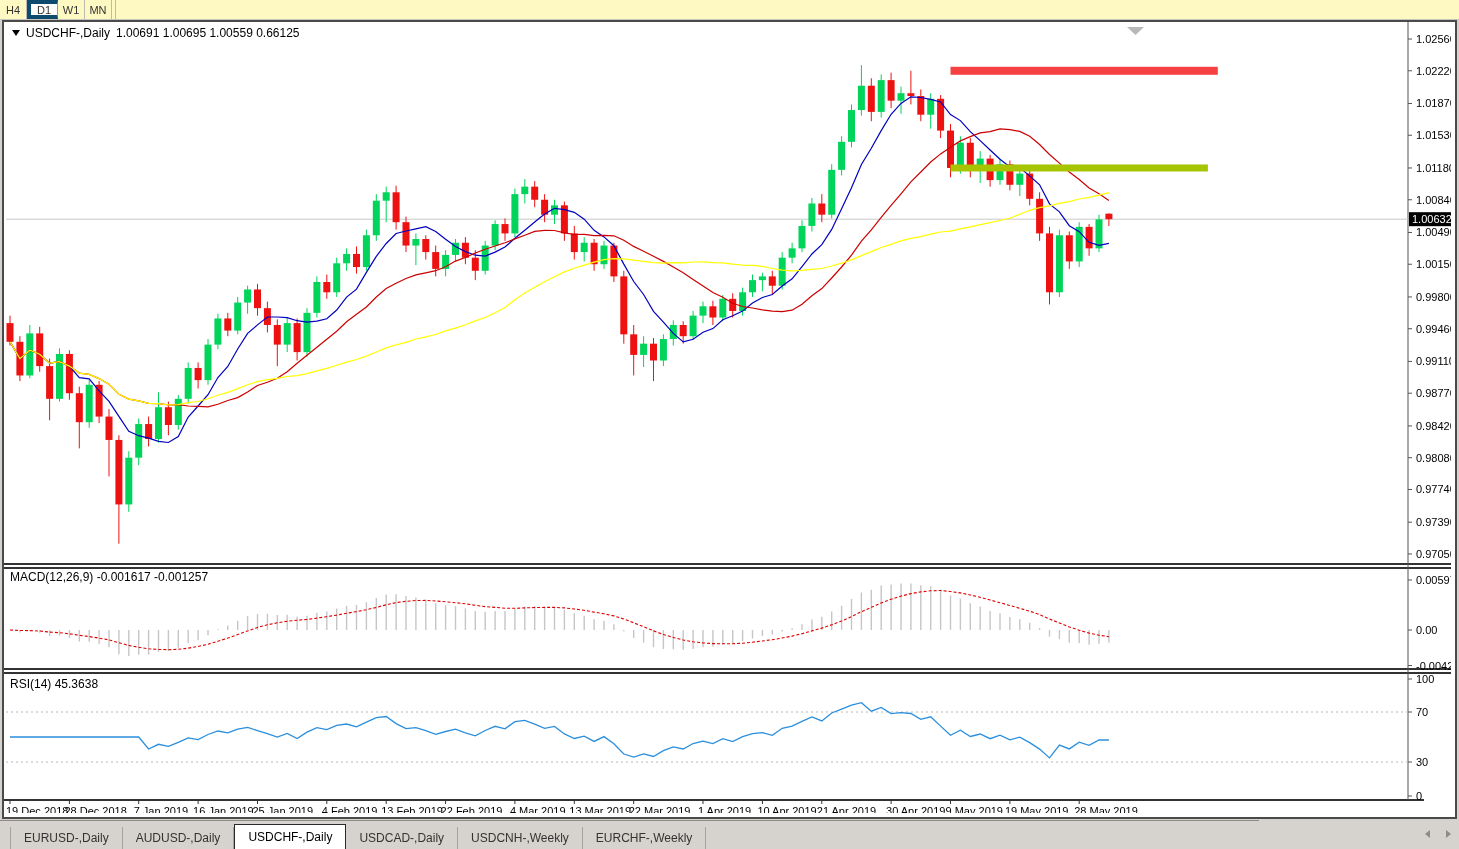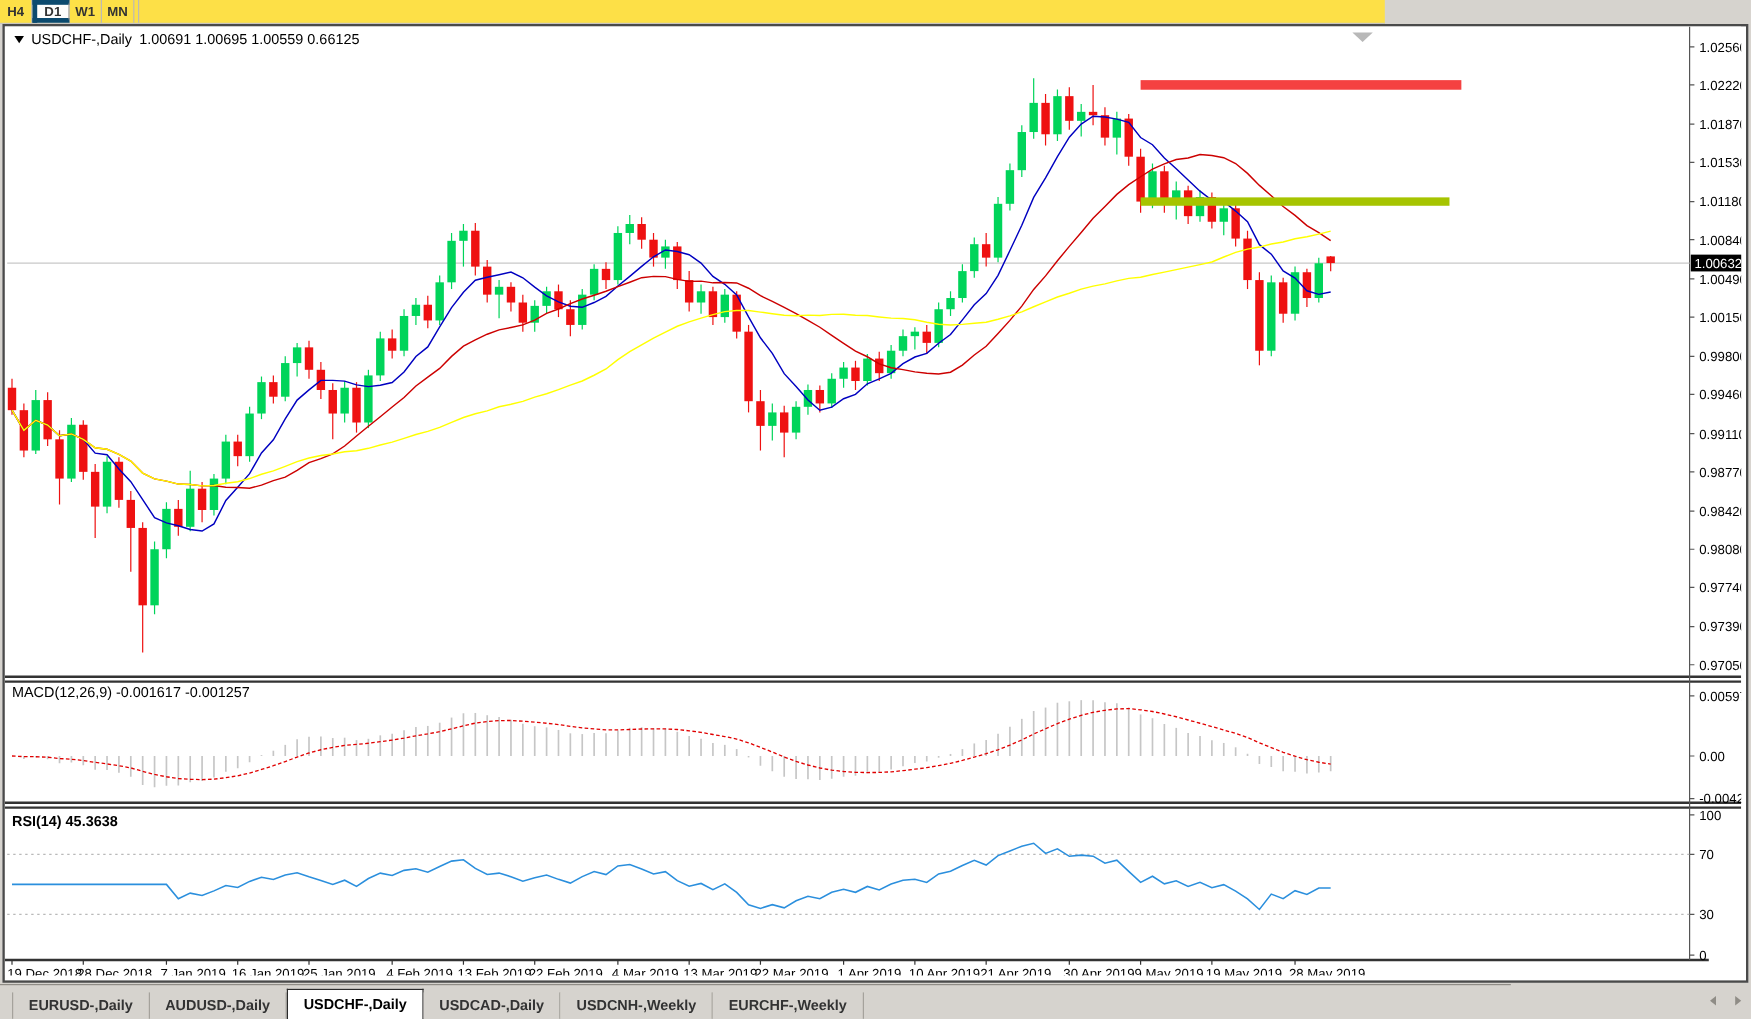--- a/index.html
+++ b/index.html
@@ -1,29 +1,29 @@
 <!DOCTYPE html>
 <html><head>
 <meta charset="utf-8">
 <style>
   html,body{margin:0;padding:0;width:1459px;height:849px;background:#d6d3ce;overflow:hidden;
     font-family:"Liberation Sans",sans-serif;-webkit-font-smoothing:none;}
-  .toolbar{position:absolute;left:0;top:0;width:1154px;height:19px;background:#fde047;border-bottom:1px solid #c8c5bf;display:flex;align-items:stretch;font-weight:bold;}
+  .toolbar{position:absolute;left:0;top:0;width:1459px;height:19px;background:#fef9c3;border-bottom:1px solid #c8c5bf;display:flex;align-items:stretch;}
   .tf-btn{width:26px;display:flex;align-items:center;justify-content:center;font-size:11px;color:#333;
     border-right:1px solid #bdbab4;cursor:default;}
   .tf-btn.active{background:#fdfdfc;border:4px solid #0c4a6e;border-right:1px solid #9a9790;}
   .tb-sep{width:3px;border-right:1px solid #bdbab4;}
   .chart-window{position:absolute;left:2px;top:20px;width:1451px;height:795px;background:#ffffff;border:2px solid #4a4a4a;}
   .chart-window svg{position:absolute;left:0;top:0;}
   .pane-label{position:absolute;font-size:12px;color:#000;white-space:pre;z-index:5;}
   .main-title{left:8px;top:4px;display:flex;align-items:center;gap:6px;}
   .title-arrow{width:0;height:0;border-left:4px solid transparent;border-right:4px solid transparent;border-top:6px solid #000;display:inline-block;}
   .macd-label{left:6px;top:548px;}
-  .rsi-label{left:6px;top:655px;font-weight:bold;}
-  .tabbar{position:absolute;left:0;top:820px;width:1259px;height:29px;background:#d6d3ce;border-top:1px solid #8f8c86;display:flex;align-items:flex-end;font-weight:bold;}
+  .rsi-label{left:6px;top:655px;}
+  .tabbar{position:absolute;left:0;top:820px;width:1259px;height:29px;background:#d6d3ce;border-top:1px solid #8f8c86;display:flex;align-items:flex-end;}
   .tab{height:22px;line-height:22px;padding:0 13px;font-size:12px;color:#333;background:#d6d3ce;
     border-right:1px solid #a5a29c;margin-bottom:1px;cursor:default;white-space:nowrap;}
   .tab:first-child{margin-left:10px;border-left:1px solid #a5a29c;}
   .tab.active{background:#ffffff;border:1px solid #2a2a2a;border-bottom:1px solid #ffffff;height:24px;line-height:24px;margin-bottom:0;color:#000;}
   .tab-arrows{position:absolute;right:6px;top:829px;display:flex;gap:12px;}
   .tab-arrow{width:9px;height:10px;display:flex;align-items:center;justify-content:center;cursor:default;}
   .arr-left{width:0;height:0;border-top:4px solid transparent;border-bottom:4px solid transparent;border-right:5px solid #8f8c86;}
   .arr-right{width:0;height:0;border-top:4px solid transparent;border-bottom:4px solid transparent;border-left:5px solid #8f8c86;}
   text{font-family:"Liberation Sans",sans-serif;}
 </style>

